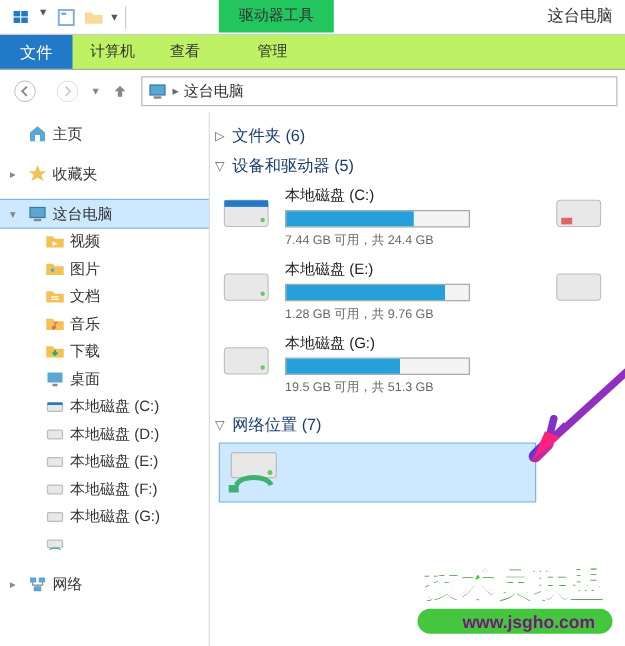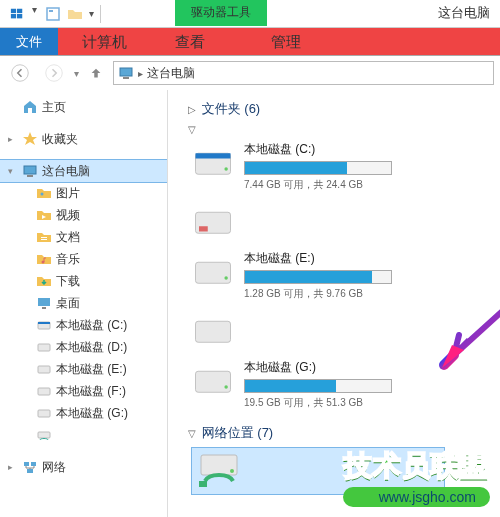--- a/index.html
+++ b/index.html
@@ -11,36 +11,36 @@
   .sys-btn { width: 26px; height: 20px; display: flex; align-items: center; justify-content: center; }
   .win-icon { width: 14px; height: 14px; }
   .down-arrow { font-size: 10px; color: #555; }
   .qat { display: flex; gap: 6px; margin-left: 8px; align-items: center; }
   .qat-icon { width: 16px; height: 16px; opacity: 0.6; }
   .sep { width: 1px; height: 18px; background: #ccc; margin: 0 6px; }
   .ribbon-context { position: absolute; left: 175px; top: 0; height: 26px; background: #22c55e; color: #333; padding: 4px 16px; font-size: 12px; }
   .title-text { position: absolute; right: 10px; top: 4px; font-size: 13px; color: #333; }
 
   
-  .ribbon { height: 28px; display: flex; align-items: stretch; border-bottom: 1px solid #aaa; background: #ef4444; }
+  .ribbon { height: 28px; display: flex; align-items: stretch; border-bottom: 1px solid #aaa; background: #bef264; }
   .file-tab { background: #2179c8; color: #fff; padding: 5px 16px; font-size: 13px; }
-  .tab { padding: 5px 24px; font-size: 15px; color: #333; cursor: default; }
+  .tab { padding: 5px 14px; font-size: 12px; color: #333; cursor: default; }
   .tab-manage { margin-left: 18px; text-align: center; }
 
   
   .navbar { height: 34px; display: flex; align-items: center; padding: 4px 6px; gap: 6px; background: #fff; }
   .nav-btn { width: 28px; height: 28px; display: flex; align-items: center; justify-content: center; border-radius: 2px; }
   .nav-arrow { width: 18px; height: 18px; }
   .breadcrumb { flex: 1; height: 24px; border: 1px solid #bbb; display: flex; align-items: center; padding: 0 4px; gap: 4px; background: #fff; }
   .bc-icon { width: 16px; height: 16px; }
   .bc-sep { font-size: 10px; color: #666; }
   .bc-text { font-size: 12px; color: #333; }
 
   
-  .body { display: flex; height: calc(517px - 28px - 28px - 34px); gap: 16px; }
+  .body { display: flex; height: calc(517px - 28px - 28px - 34px); }
 
   
   .sidebar { width: 168px; border-right: 1px solid #ddd; padding: 6px 0; overflow: hidden; }
   .nav-group { margin-bottom: 10px; }
   .nav-item { display: flex; align-items: center; height: 22px; padding-left: 8px; gap: 4px; font-size: 12px; color: #333; white-space: nowrap; }
   .nav-item.child { padding-left: 36px; }
   .nav-item.focused { background: #cde8ff; outline: 1px solid #7ab6e8; }
   .tri { width: 10px; display: inline-block; font-size: 9px; color: #888; }
   .nav-icon { width: 16px; height: 16px; flex-shrink: 0; }
 
@@ -62,23 +62,23 @@
   .drive.selected { background: #cde8ff; outline: 1px solid #7ab6e8; padding: 3px; width: 252px; }
 
   
   .net-icon { width: 48px; height: 40px; }
 
   
   .arrow-overlay { position: absolute; left: 250px; top: 160px; width: 140px; height: 120px; pointer-events: none; }
 
   
   .watermark { position: absolute; right: 10px; bottom: 10px; text-align: center; pointer-events: none; }
-  .wm-text { font-size: 28px; font-weight: 700; color: #44c73e; -webkit-text-stroke: 2px #fff; text-shadow: 0 2px 0 #2a8a26; letter-spacing: 1px; }
+  .wm-text { font-size: 28px; font-weight: 400; color: #44c73e; -webkit-text-stroke: 2px #fff; text-shadow: 0 2px 0 #2a8a26; letter-spacing: 1px; }
   .wm-url-wrap { background: #44c73e; border-radius: 12px; padding: 2px 14px; margin-top: 2px; }
-  .wm-url { color: #0c4a6e; font-size: 14px; font-weight: normal; margin-left: 22px; }
+  .wm-url { color: #701a75; font-size: 14px; font-weight: bold; margin-left: 22px; }
 
   .folder-ic { fill: #f3c255; }
   .disk-body { fill: #e8e8e8; stroke: #bcbcbc; }
 </style>
 </head>
 <body>
 
 <div class="titlebar">
   <div class="sys-buttons">
     <div class="sys-btn">
@@ -169,30 +169,30 @@
         <span class="tri">▾</span>
         <svg class="nav-icon" viewBox="0 0 16 16">
             <rect x="2" y="3" width="12" height="8" fill="#5aa7d6" stroke="#3a7aa6"></rect>
             <rect x="5" y="12" width="6" height="2" fill="#888"></rect>
           </svg>
         <span>这台电脑</span>
       </div>
       <div class="nav-item child">
           <svg class="nav-icon" viewBox="0 0 16 16">
             <path class="folder-ic" d="M1 4h5l2 2h7v7H1z"></path>
+            <path d="M6 8l4 2-4 2z" fill="#fff"></path>
+          </svg>
+          <span>视频</span>
+        </div>
+      <div class="nav-item child">
+          <svg class="nav-icon" viewBox="0 0 16 16">
+            <path class="folder-ic" d="M1 4h5l2 2h7v7H1z"></path>
             <circle cx="6" cy="9" r="1.5" fill="#5aa7d6"></circle>
           </svg>
           <span>图片</span>
-        </div>
-      <div class="nav-item child">
-          <svg class="nav-icon" viewBox="0 0 16 16">
-            <path class="folder-ic" d="M1 4h5l2 2h7v7H1z"></path>
-            <path d="M6 8l4 2-4 2z" fill="#fff"></path>
-          </svg>
-          <span>视频</span>
         </div>
       <div class="nav-item child">
           <svg class="nav-icon" viewBox="0 0 16 16">
             <path class="folder-ic" d="M1 4h5l2 2h7v7H1z"></path>
             <rect x="5" y="8" width="6" height="1" fill="#fff"></rect>
             <rect x="5" y="10" width="6" height="1" fill="#fff"></rect>
           </svg>
           <span>文档</span>
         </div>
       <div class="nav-item child">
@@ -271,20 +271,21 @@
 
   <div class="main">
 
     <div class="group-header">
       <span class="grp-tri">▷</span>
       <span>文件夹 (6)</span>
     </div>
 
     <div class="group-header">
       <span class="grp-tri">▽</span>
+      <span>设备和驱动器 (5)</span>
     </div>
 
     <div class="devices">
 
       <div class="drive">
         <svg class="drive-icon" viewBox="0 0 48 48">
             <rect x="4" y="14" width="40" height="24" rx="3" class="disk-body"></rect>
             <rect x="4" y="14" width="40" height="6" fill="#2179c8"></rect>
             <circle cx="39" cy="32" r="2" fill="#6c6"></circle>
           </svg>

